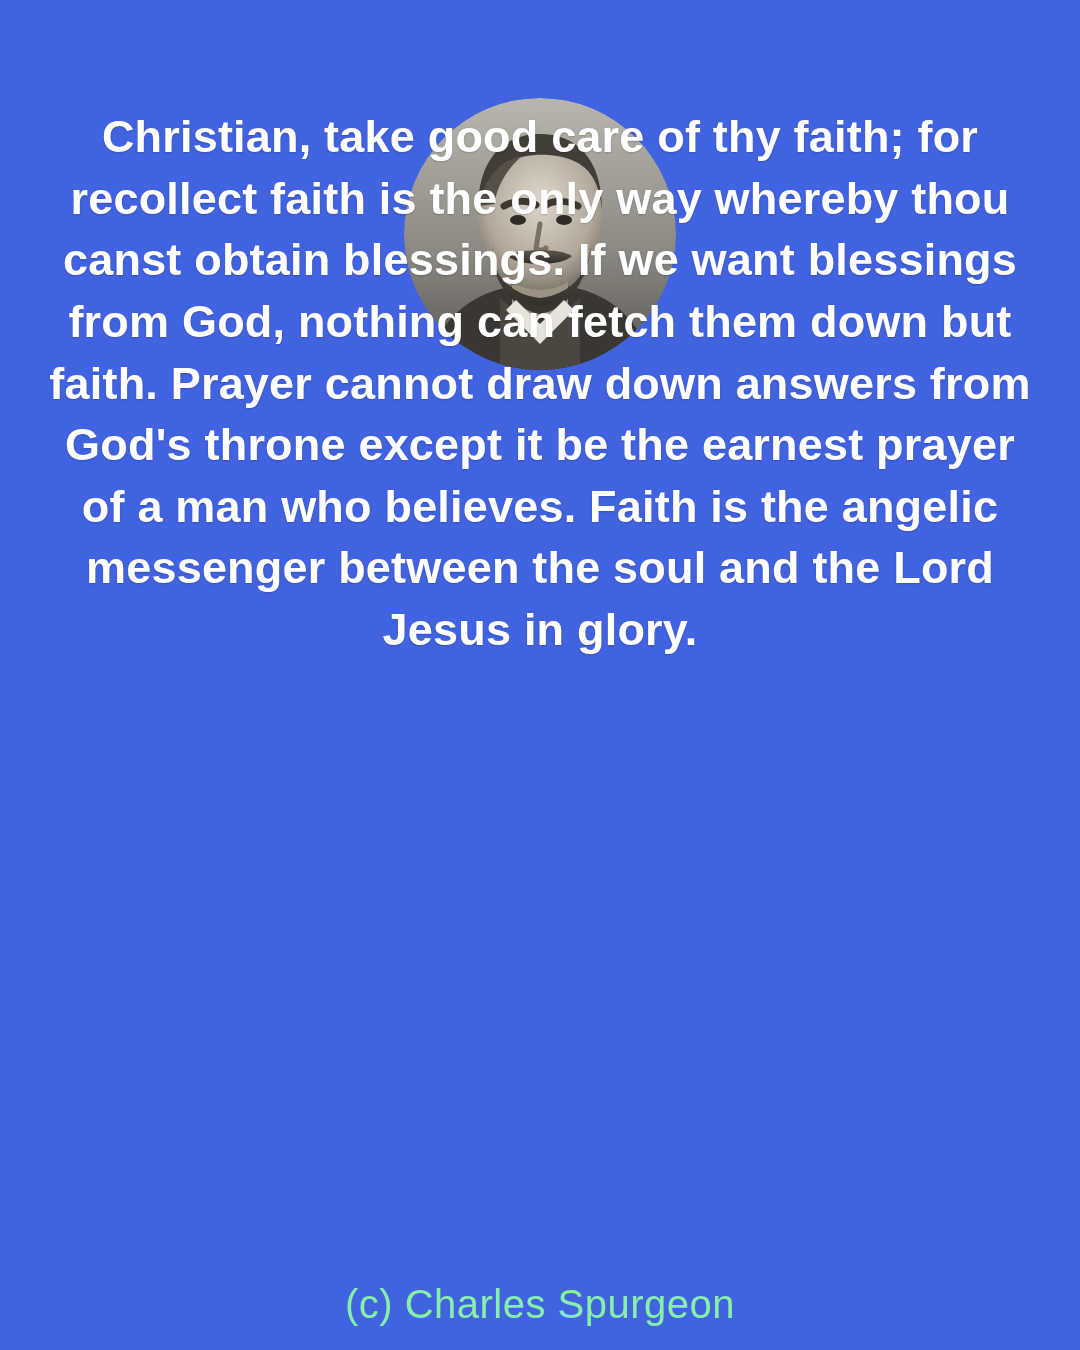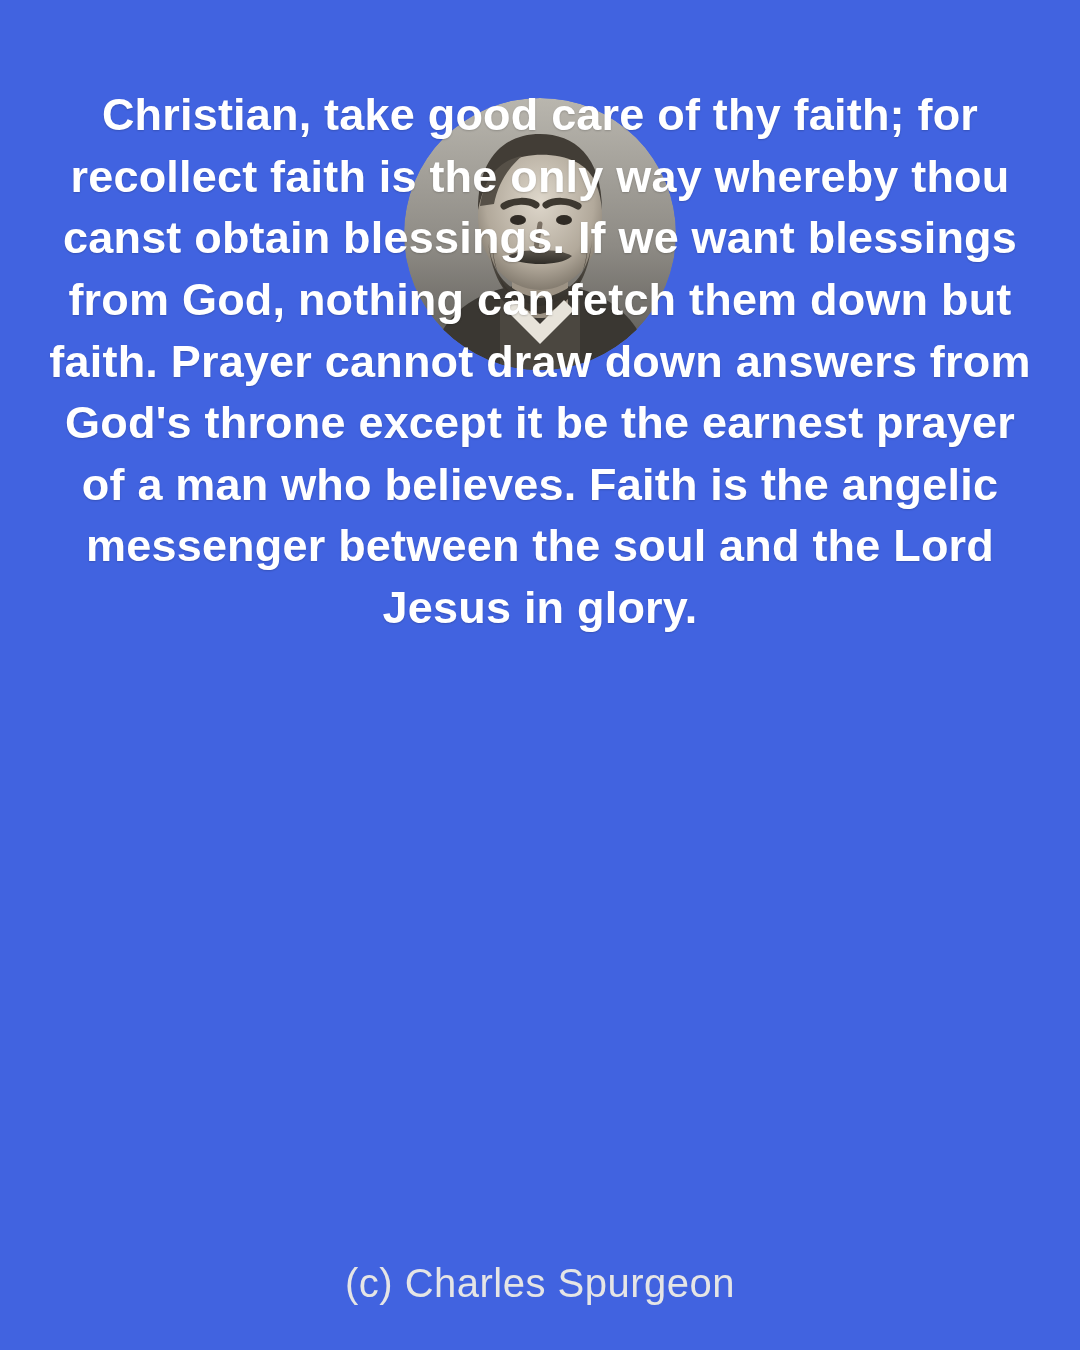--- a/index.html
+++ b/index.html
@@ -38,37 +38,37 @@
   }
   .portrait svg {
     display: block;
     width: 272px;
     height: 272px;
   }
   .quote-text {
     position: relative;
     z-index: 1;
     width: 1000px;
-    margin-top: 84px;
+    margin-top: 106px;
     text-align: center;
     color: #ffffff;
     font-size: 45px;
     line-height: 1.37;
     font-weight: bold;
     letter-spacing: 0.2px;
     text-shadow: 0 1px 2px rgba(0,0,0,0.18);
   }
   .attribution {
     position: absolute;
     left: 0;
     right: 0;
-    bottom: 44px;
+    bottom: 23px;
     z-index: 1;
     text-align: center;
-    color: #e5e5e5;
+    color: #86efac;
     font-size: 40px;
     font-weight: normal;
     letter-spacing: 0.5px;
   }
 </style>
 </head>
 <body>
 
 <div class="quote-card">
 

